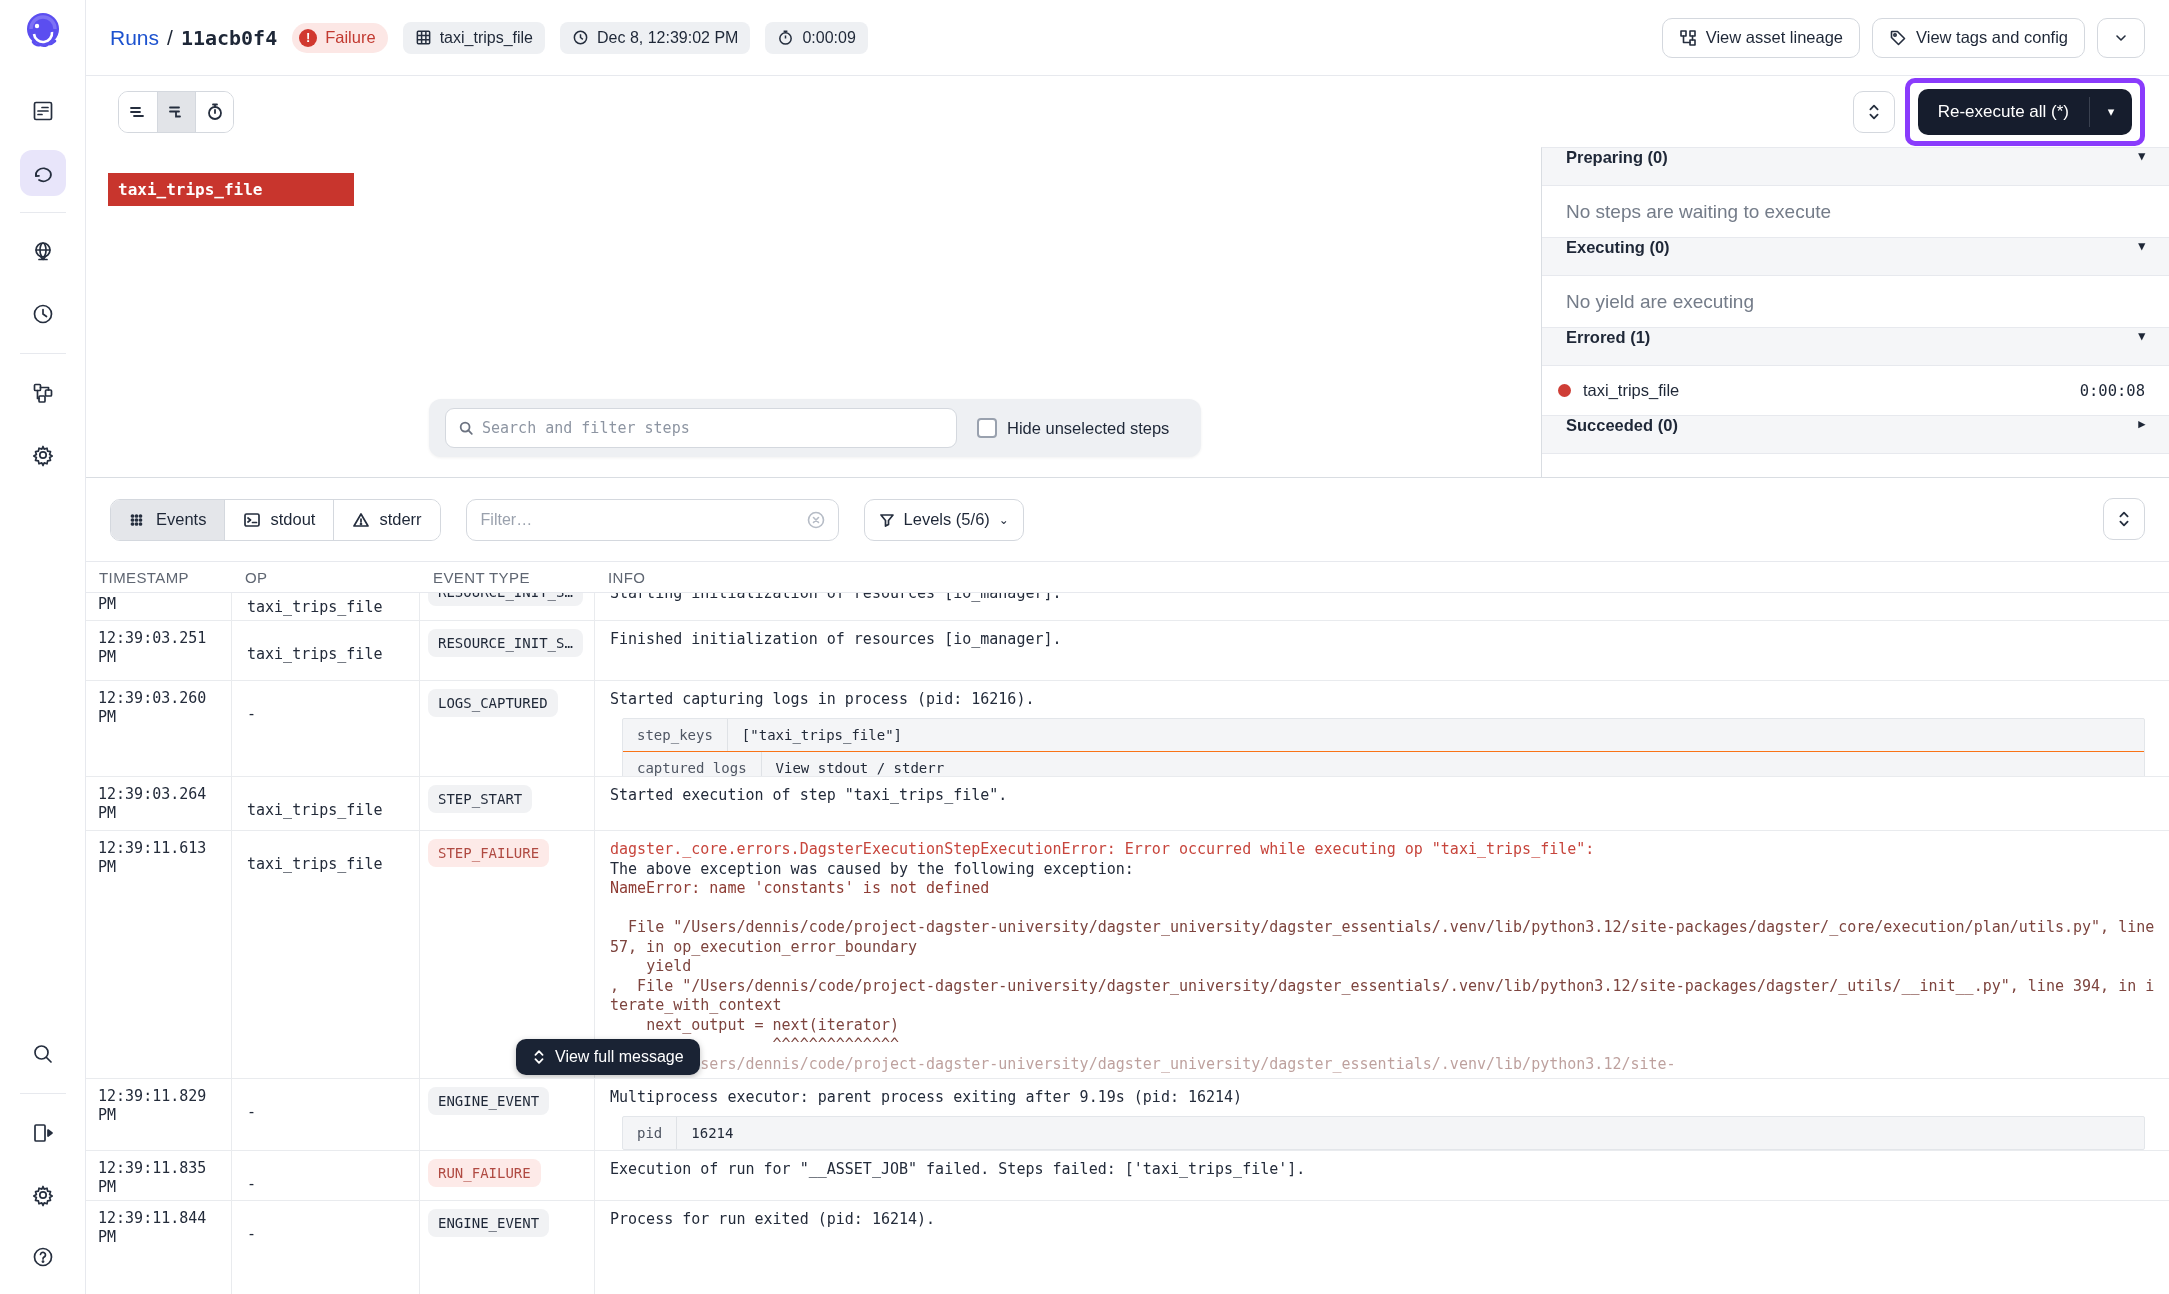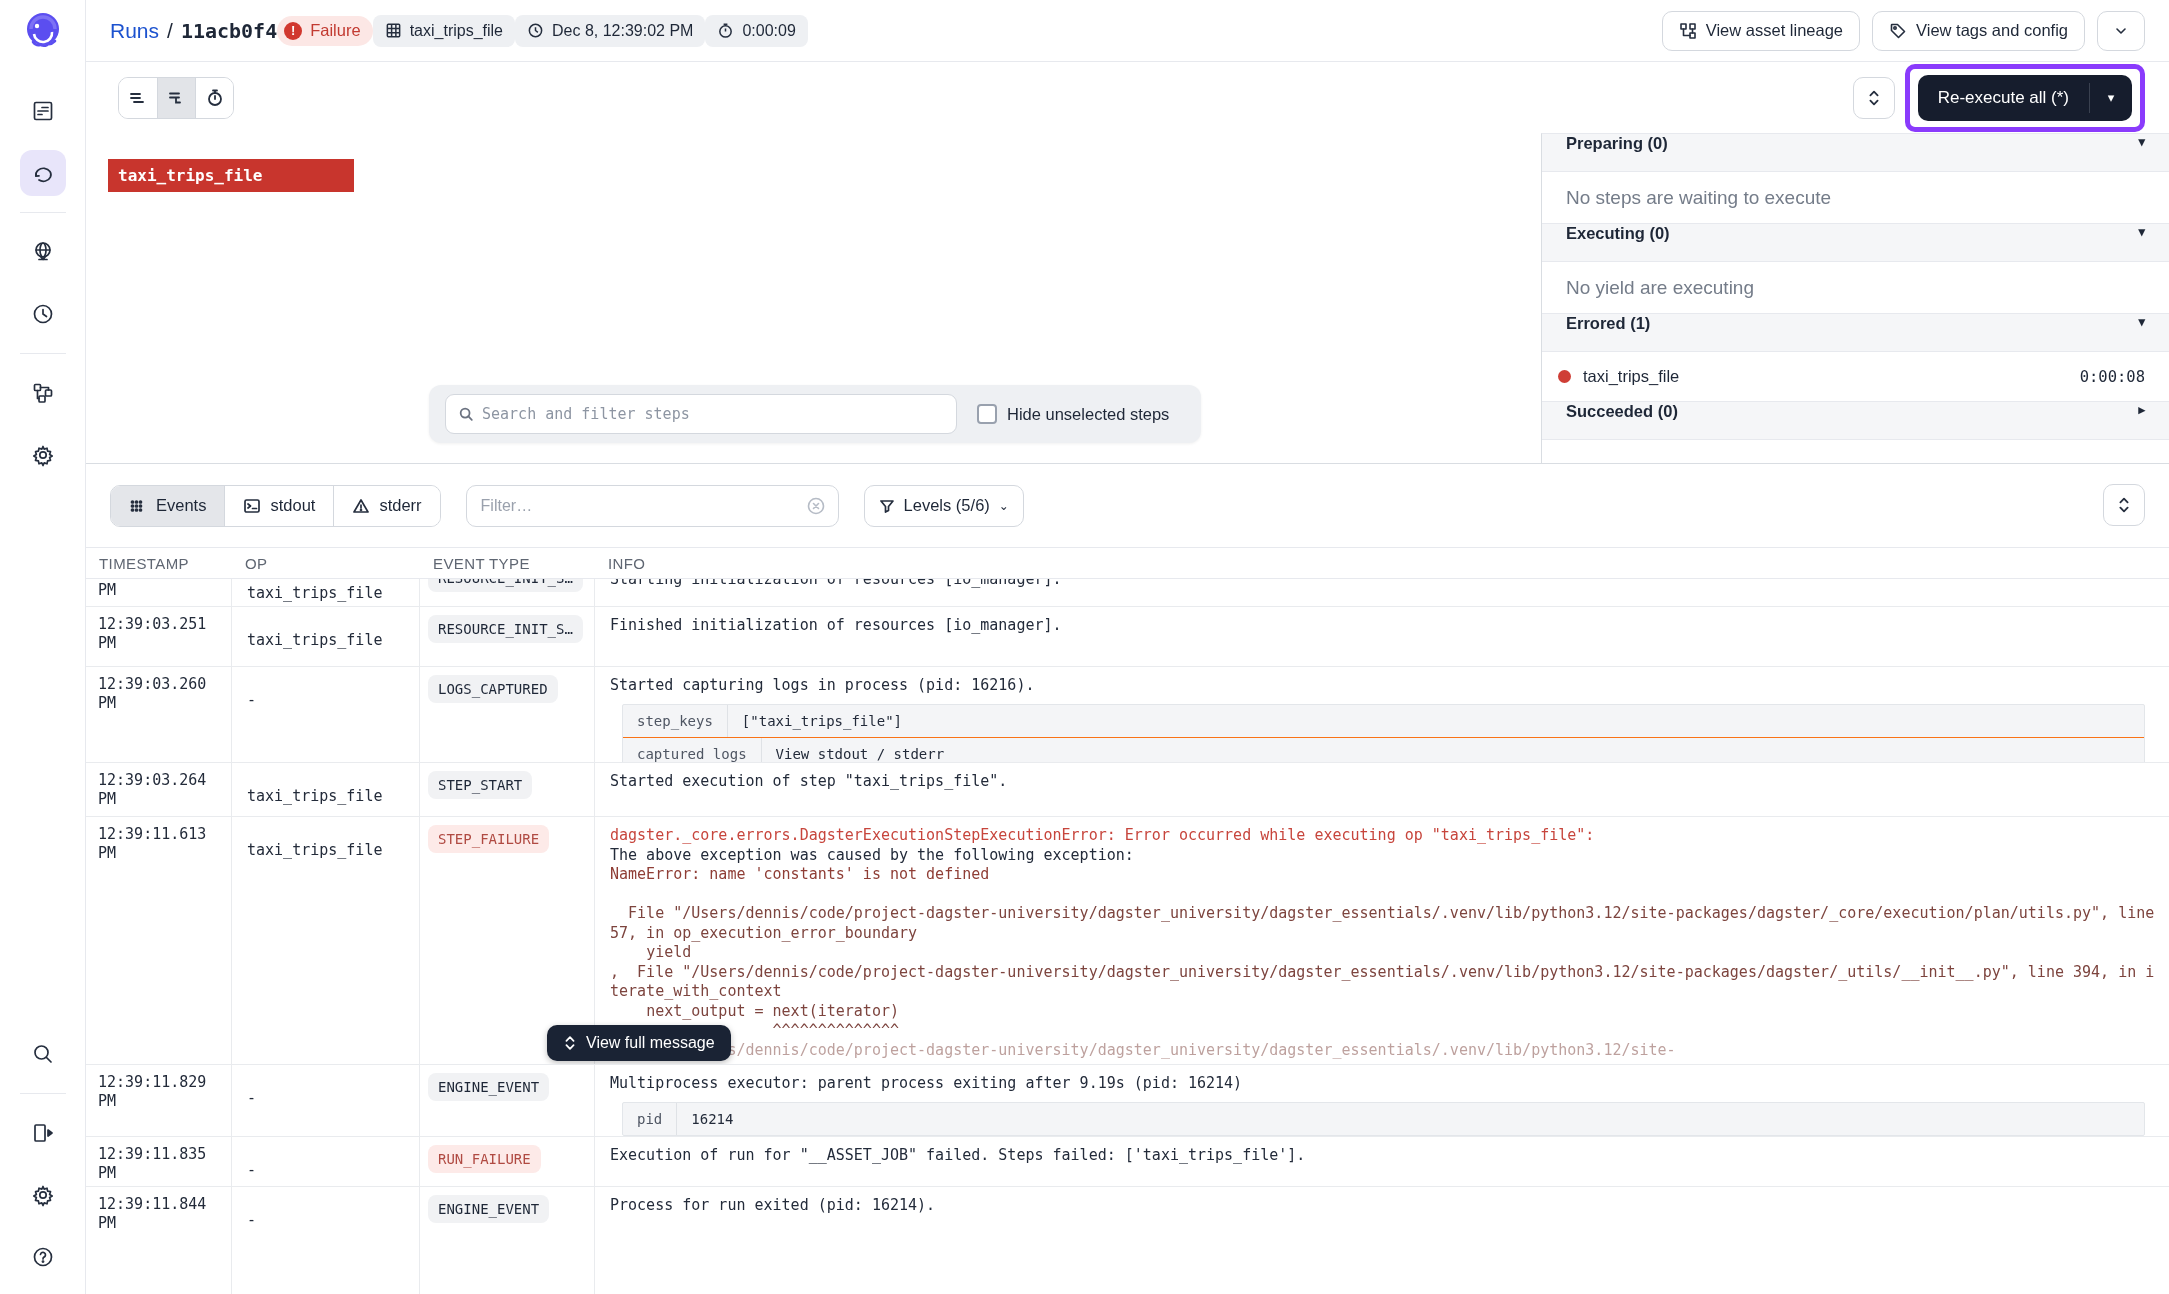--- a/index.html
+++ b/index.html
@@ -17,21 +17,21 @@
   .nav-btn.active { background:#e8e5fa; }
   .nav-div { width:46px; border-top:1px solid #e7e9ee; }
   .nav-spacer { flex:1; }
   .nav-bottom { display:flex; flex-direction:column; align-items:center; gap:16px; margin-bottom:14px; width:100%; }
   .icon-svg { width:26px; height:26px; stroke:#252e3e; stroke-width:1.7; fill:none; stroke-linecap:round; stroke-linejoin:round; }
 
   
   .main { flex:1; display:flex; flex-direction:column; height:100%; min-width:0; }
 
   
-  .header { height:62px; border-bottom:1px solid #e7e9ee; display:flex; align-items:center; padding:0 24px; gap:0; }
+  .header { height:76px; border-bottom:1px solid #e7e9ee; display:flex; align-items:center; padding:0 24px; gap:15px; }
   .crumb { display:flex; align-items:baseline; gap:8px; font-size:21px; }
   .crumb .runs-link { color:#1c52cf; cursor:pointer; }
   .crumb .sep { color:#1e2737; }
   .crumb .run-id { font-family:"DejaVu Sans Mono", monospace; font-size:20px; font-weight:700; }
   .fail-badge { display:flex; align-items:center; gap:8px; background:#fce7e5; border-radius:15px; height:30px; padding:0 12px 0 7px; }
   .fail-dot { width:18px; height:18px; border-radius:50%; background:#d1382f; color:#fff; font-size:13px; font-weight:700; display:flex; align-items:center; justify-content:center; }
   .fail-badge span.txt { color:#c23a31; font-size:16.5px; }
   .chip { display:flex; align-items:center; gap:8px; background:#eef0f3; border-radius:8px; height:32px; padding:0 12px; font-size:16px; color:#1e2737; }
   .chip svg { width:17px; height:17px; stroke:#252e3e; stroke-width:1.6; fill:none; }
   .header-right { margin-left:auto; display:flex; align-items:center; gap:12px; }
@@ -110,21 +110,21 @@
   .iline.err-deep { color:#8f3d35; }
   .iline.stack { color:#7d443e; }
   .iline.faded { opacity:0.5; }
   .meta-table { margin:8px 0 10px 12px; width:calc(100% - 24px); border:1px solid #e3e6ea; background:#f4f5f7; border-radius:2px; }
   .meta-row { display:flex; border-bottom:1px solid #f97316; }
   .meta-row:last-child { border-bottom:none; }
   .meta-key { font-family:"DejaVu Sans Mono", monospace; font-size:14px; color:#4f5663; padding:8px 14px; border-right:1px solid #dfe2e6; white-space:nowrap; }
   .meta-val { font-family:"DejaVu Sans Mono", monospace; font-size:14px; color:#232b3a; padding:8px 14px; }
   .clipwrap-badge { height:13px; overflow:hidden; display:flex; align-items:flex-end; }
   .clipwrap-text { height:10px; overflow:hidden; display:flex; align-items:flex-end; }
-  .view-full { position:absolute; left:430px; bottom:3px; display:flex; align-items:center; gap:9px; background:#1a2334; color:#fff; border-radius:10px; padding:9px 16px; font-size:16px; font-family:"Liberation Sans", sans-serif; cursor:pointer; box-shadow:0 2px 6px rgba(0,0,0,0.25);margin-left:31px; }
+  .view-full { position:absolute; left:430px; bottom:3px; display:flex; align-items:center; gap:9px; background:#1a2334; color:#fff; border-radius:10px; padding:9px 16px; font-size:16px; font-family:"Liberation Sans", sans-serif; cursor:pointer; box-shadow:0 2px 6px rgba(0,0,0,0.25); }
   .view-full svg { width:14px; height:16px; stroke:#fff; stroke-width:2; fill:none; stroke-linecap:round; stroke-linejoin:round; }
   .filler { display:grid; grid-template-columns:146px 188px 175px 1fr; height:60px; }
   .filler > div { border-right:1px solid #e9ebee; }
   .filler > div:last-child { border-right:none; }
 </style>
 </head>
 <body>
 
 <div id="app">
 

